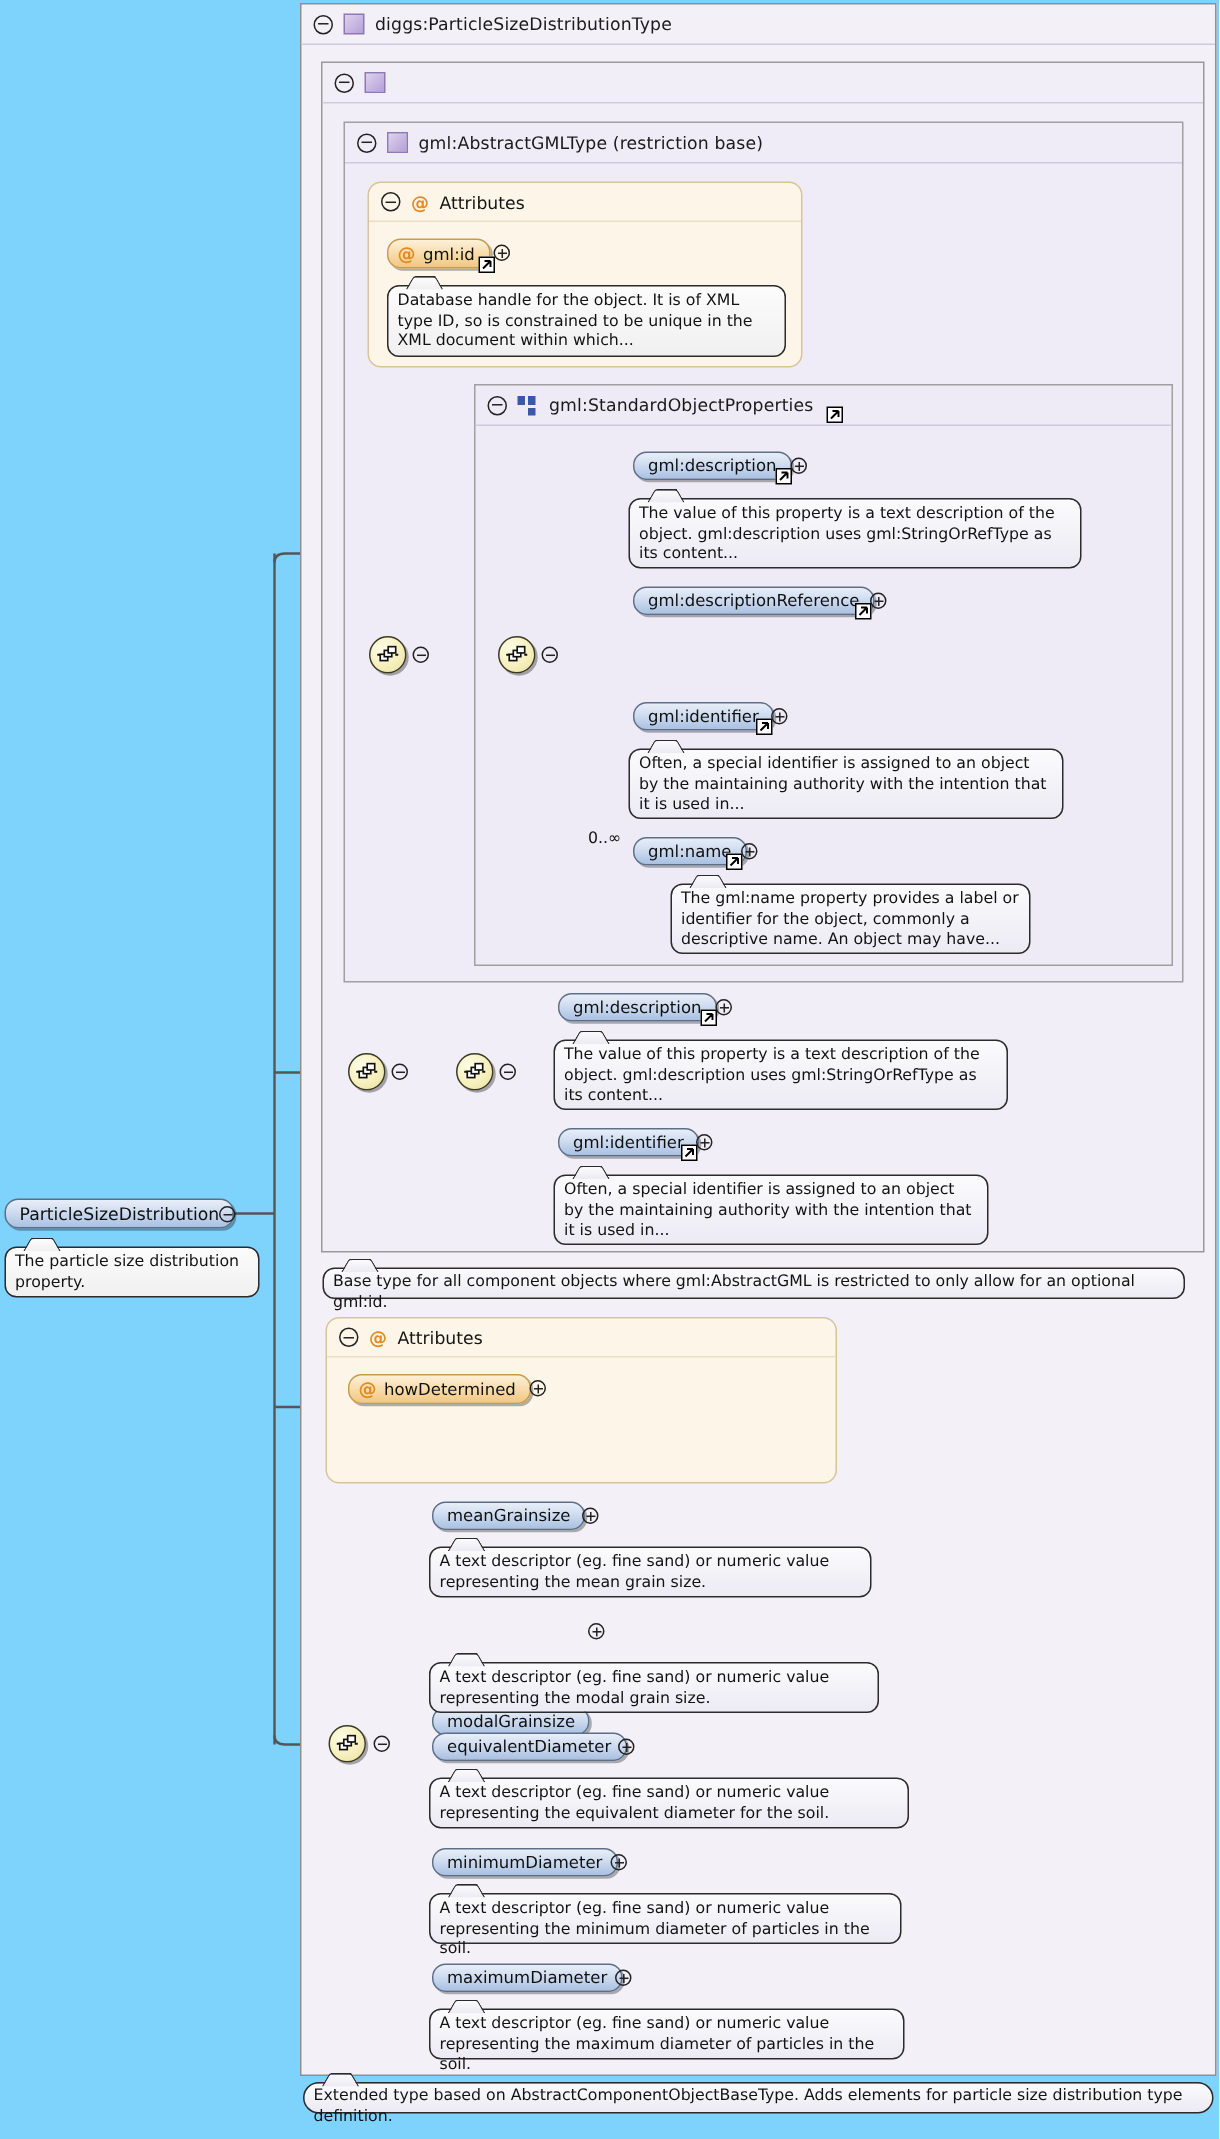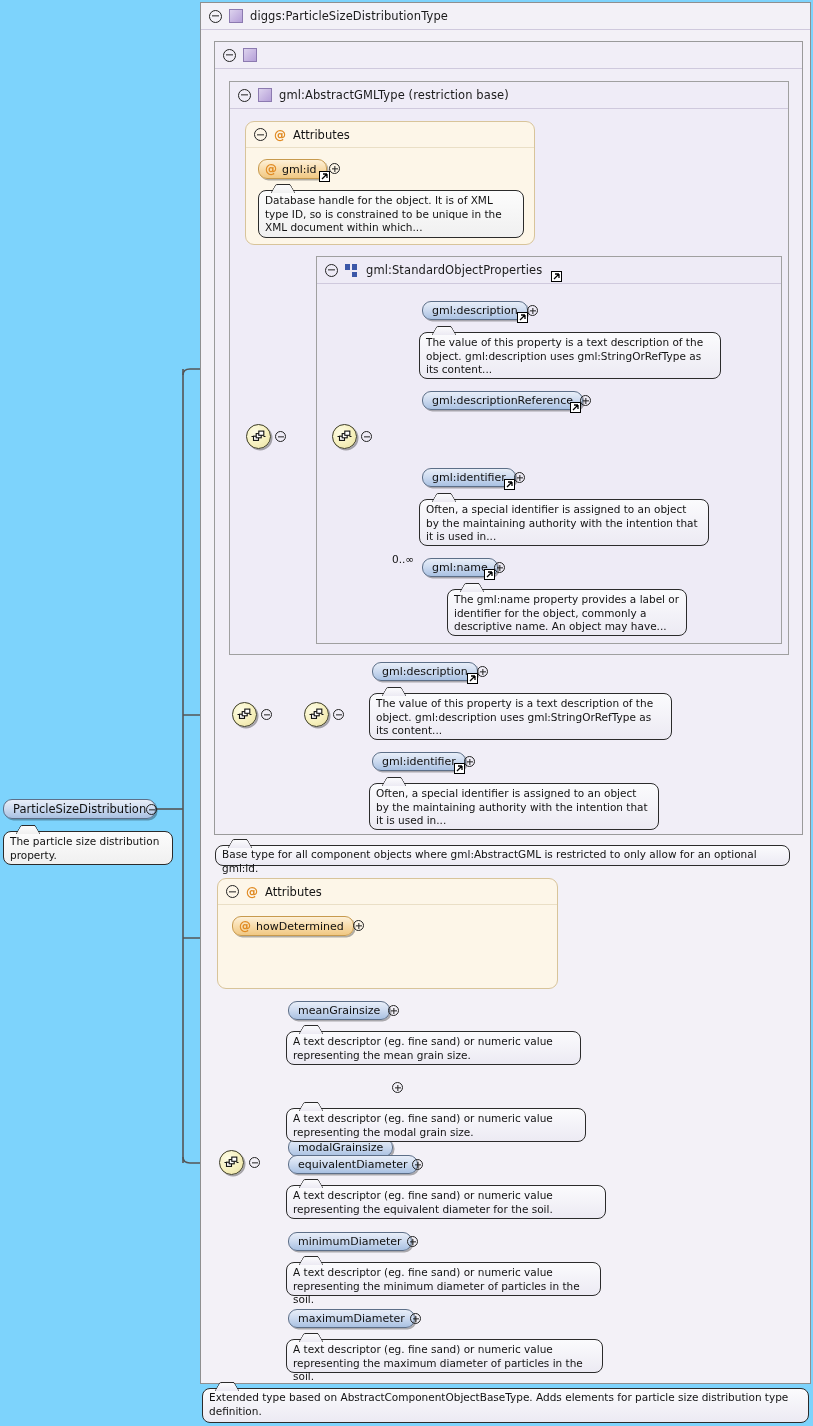--- a/index.html
+++ b/index.html
@@ -491,17 +491,17 @@
   </div>
 
   <div class="pill elem" style="left:288px; top:1309px;">
     <span class="lbl">maximumDiameter</span>
   </div>
   <span class="tgl sm plus" style="position:absolute; left:410px; top:1313px;"></span>
   <div class="doc" style="left:286px; top:1339px; width:317px; height:34px;">
     <div class="inner">A text descriptor (eg. fine sand) or numeric value representing the maximum diameter of particles in the soil.</div>
   </div>
 
-  <div class="doc" style="left:202px; top:1388px; width:607px; height:35px; padding-top:2px;">
+  <div class="doc" style="left:202px; top:1388px; width:607px; height:21px; padding-top:2px;border-radius:16px;">
     <div class="inner">Extended type based on AbstractComponentObjectBaseType. Adds elements for particle size distribution type definition.</div>
   </div>
 
 </div>
 
 </body></html>

